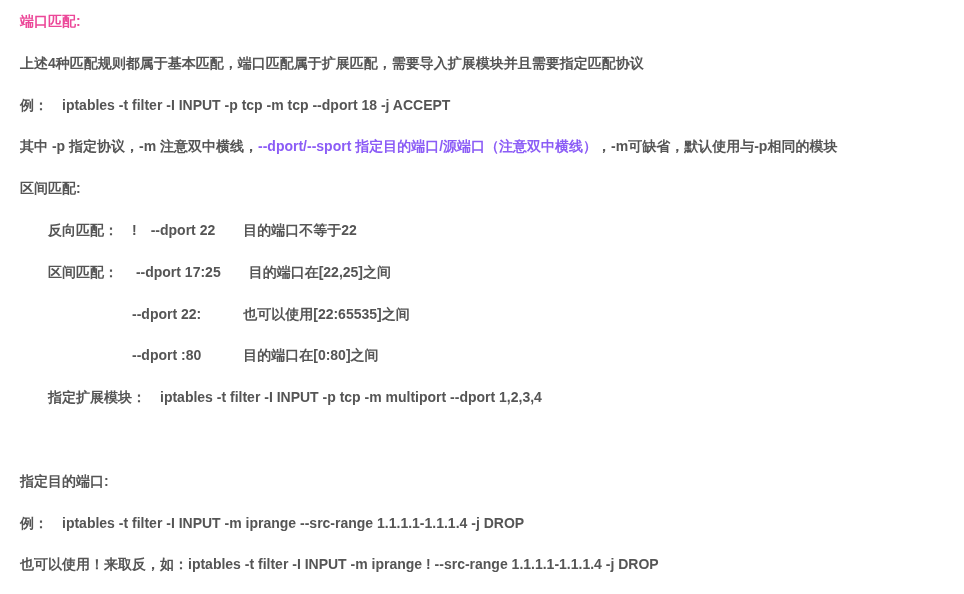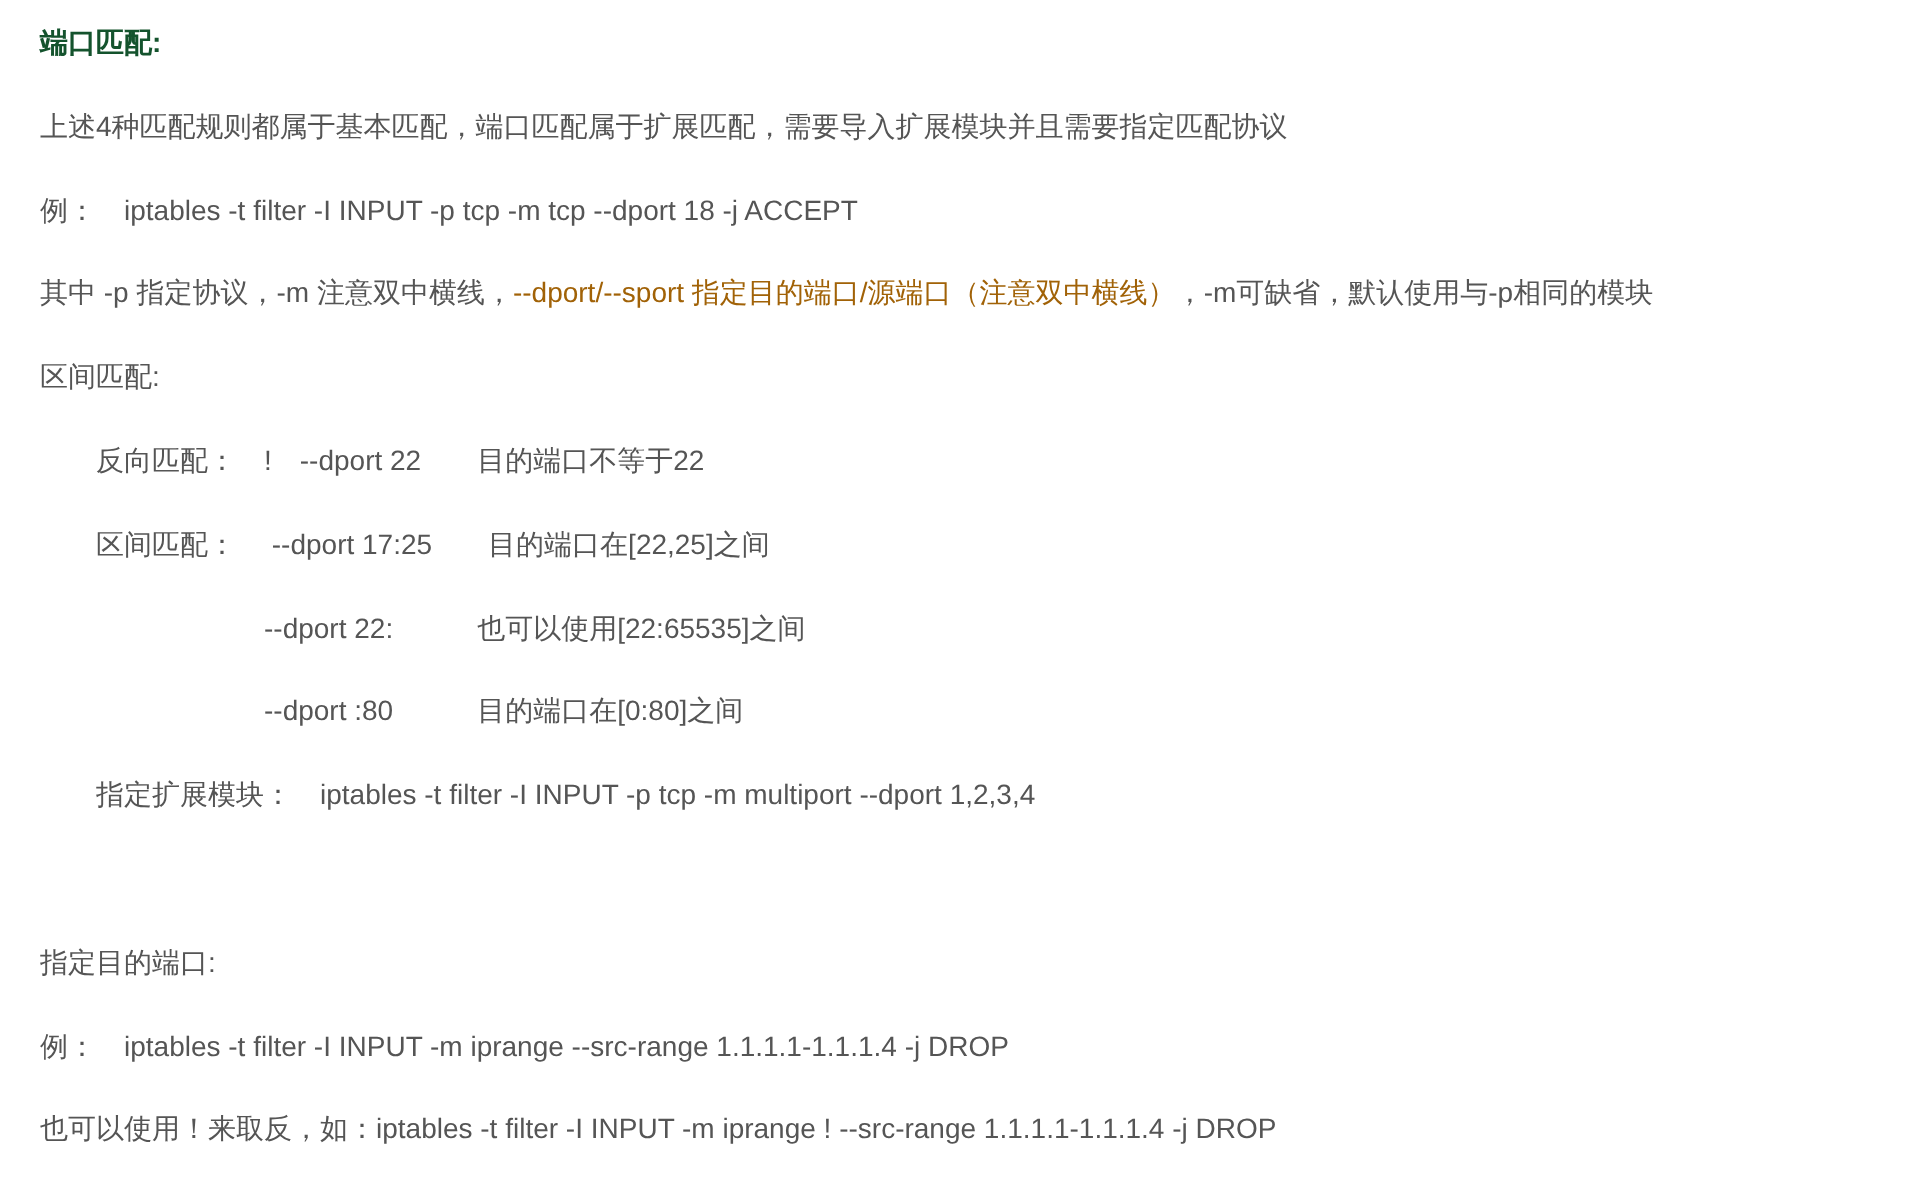--- a/index.html
+++ b/index.html
@@ -9,27 +9,28 @@
     font-size: 14px;
     color: #555;
     line-height: 1.6;
     background: #fff;
     width: 964px;
     box-sizing: border-box;
   }
   p {
     margin: 0 0 18px 0;
     line-height: 1.7;
+    font-weight: bold;
   }
   .bold {
     font-weight: bold;
-    color: #14532d;
+    color: #ec4899;
   }
   .green {
-    color: #a16207;
+    color: #8b5cf6;
   }
   .indent1 {
     padding-left: 28px;
   }
 </style>
 </head>
 <body>
 
 <p class="bold">端口匹配:</p>
 

